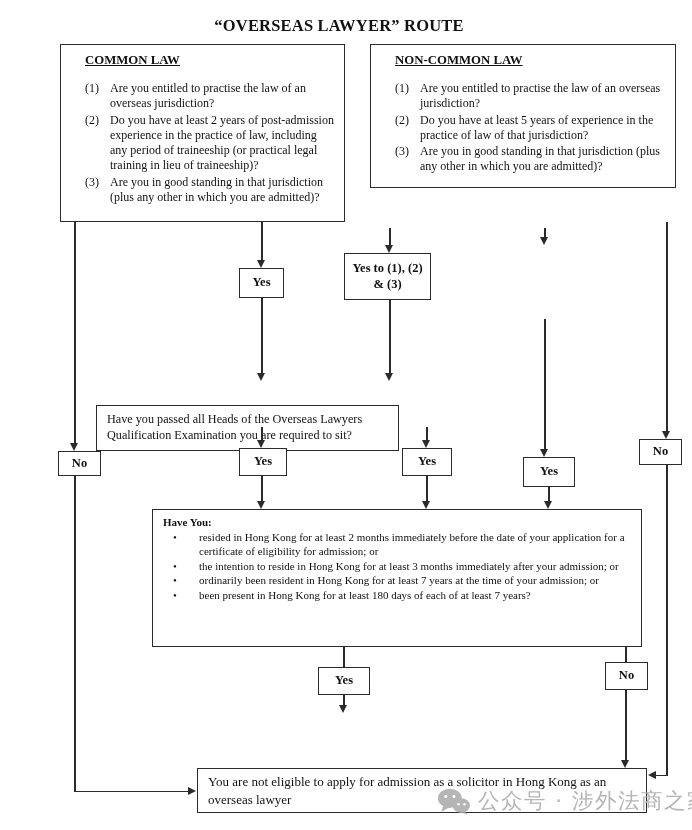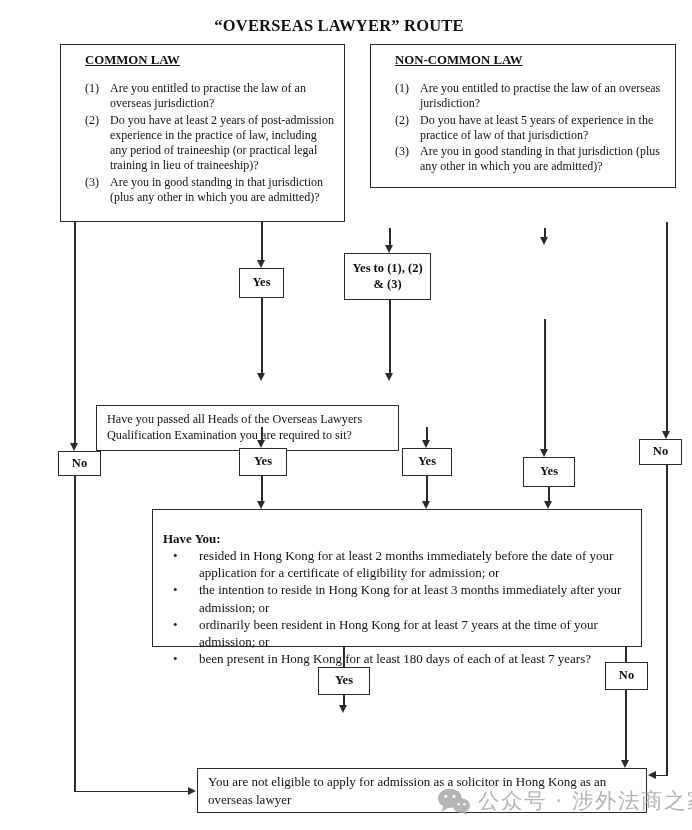--- a/index.html
+++ b/index.html
@@ -25,21 +25,21 @@
   .qtxt{flex:1;}
   
   .lbl{display:flex;align-items:center;justify-content:center;text-align:center;
        font-weight:bold;font-size:12.5px;line-height:1.25;padding:2px;}
   
   .noto{padding:6px 8px;font-size:12.1px;line-height:1.33;}
   .noto b{margin-right:3px;}
   
   .oqe{display:flex;align-items:center;padding:2px 10px;font-size:12.2px;line-height:1.3;}
   
-  .hv{padding:20px 10px 0 10px;font-size:13px;line-height:1.32;}
+  .hv{padding:5px 10px 0 10px;font-size:11px;line-height:1.32;}
   .hvhead{font-weight:bold;}
   .hvrow{display:flex;}
   .hvb{width:36px;flex-shrink:0;padding-left:10px;box-sizing:border-box;}
   .hvt{flex:1;}
   
   .outc{display:flex;align-items:center;justify-content:center;font-size:12.3px;text-align:center;}
   .outl{display:flex;align-items:center;padding:19px 10px;font-size:13px;line-height:1.36;}
   
   .vl{position:absolute;width:1.4px;background:#2b2b2b;}
   .hl{position:absolute;height:1.4px;background:#2b2b2b;}

